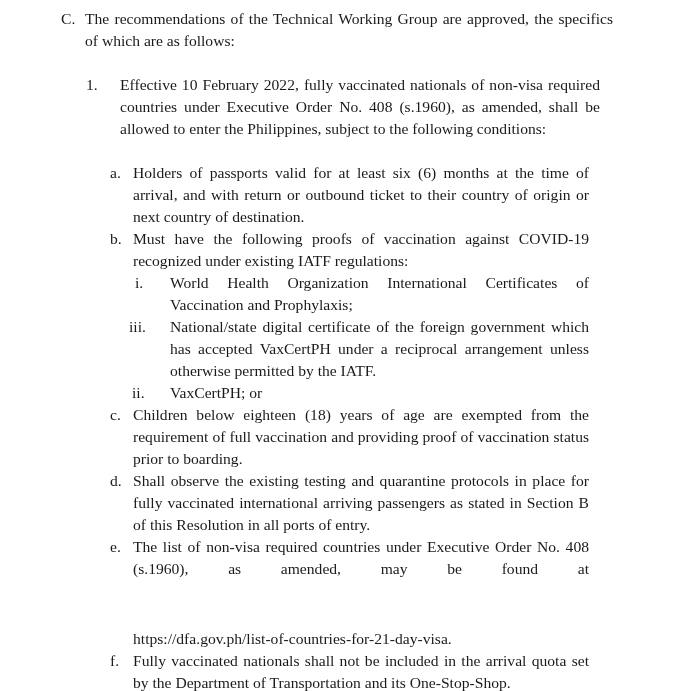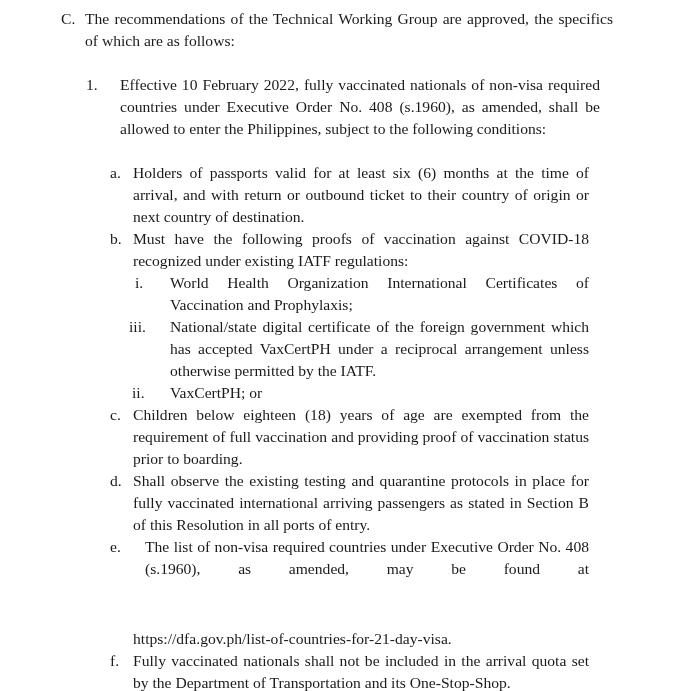--- a/index.html
+++ b/index.html
@@ -44,21 +44,21 @@
 
     .lvl2-wrap { margin-top: 22px; margin-left: 49px; }
     .lvl2 > .marker { left: 0; }
     .lvl2 > .body { margin-left: 23px; width: 456px; }
 
     .lvl3 > .marker { left: 25px; }
     .lvl3.r2 > .marker { left: 22px; }
     .lvl3.r3 > .marker { left: 19px; }
     .lvl3 > .body { margin-left: 60px; width: 419px; }
 
-    .nowrap-last { text-align-last: justify; margin-left: 12px; }
+    .nowrap-last { text-align-last: justify; }
   </style>
 </head>
 <body>
 
 <div class="page">
 
   <div class="item sec-c">
     <span class="marker">C.</span>
     <div class="body">The recommendations of the Technical Working Group are approved, the specifics of which are as follows:</div>
 
@@ -70,21 +70,21 @@
 
   <div class="lvl2-wrap" style="margin-left:110px;">
 
     <div class="item lvl2">
       <span class="marker">a.</span>
       <div class="body">Holders of passports valid for at least six (6) months at the time of arrival, and with return or outbound ticket to their country of origin or next country of destination.</div>
     </div>
 
     <div class="item lvl2">
       <span class="marker">b.</span>
-      <div class="body">Must have the following proofs of vaccination against COVID-18 recognized under existing IATF regulations:</div>
+      <div class="body">Must have the following proofs of vaccination against COVID-19 recognized under existing IATF regulations:</div>
 
       <div class="item lvl3">
         <span class="marker">i.</span>
         <div class="body">World Health Organization International Certificates of Vaccination and Prophylaxis;</div>
       </div>
       <div class="item lvl3 r3">
         <span class="marker">iii.</span>
         <div class="body">National/state digital certificate of the foreign government which has accepted VaxCertPH under a reciprocal arrangement unless otherwise permitted by the IATF.</div>
       </div>
       <div class="item lvl3 r2">

